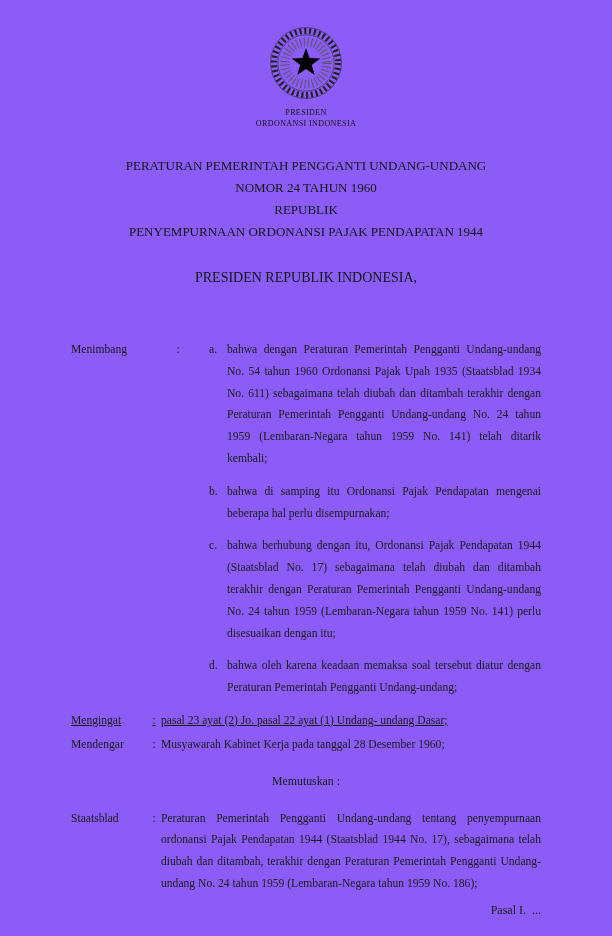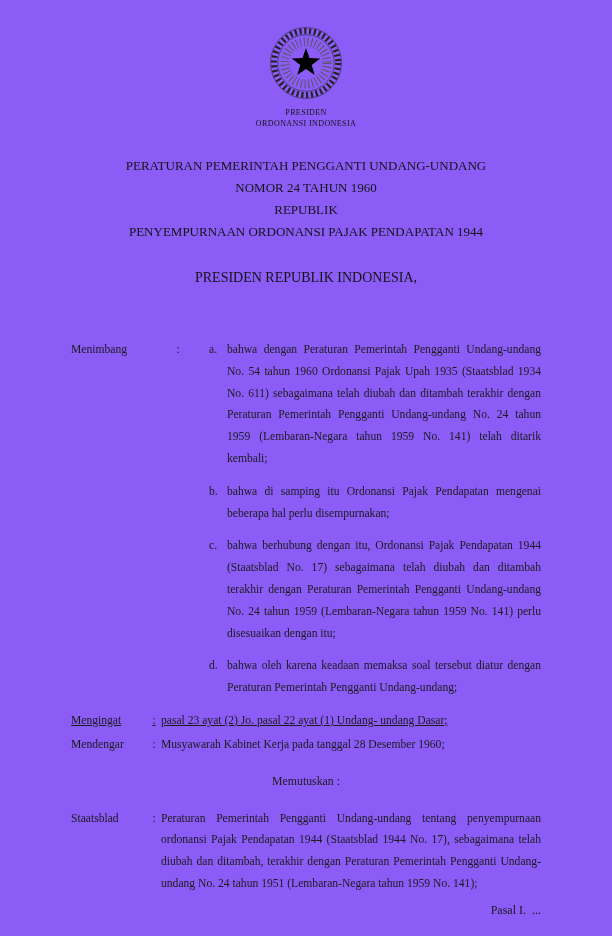--- a/index.html
+++ b/index.html
@@ -124,20 +124,20 @@
       <div class="label">Mendengar</div>
       <div class="colon">:</div>
       <div class="stext">Musyawarah Kabinet Kerja pada tanggal 28 Desember 1960;</div>
     </div>
 
     <div class="center-heading">Memutuskan :</div>
 
     <div class="section sec-menetapkan">
       <div class="label">Staatsblad</div>
       <div class="colon">:</div>
-      <div class="stext">Peraturan Pemerintah Pengganti Undang-undang tentang penyempurnaan ordonansi Pajak Pendapatan 1944 (Staatsblad 1944 No. 17), sebagaimana telah diubah dan ditambah, terakhir dengan Peraturan Pemerintah Pengganti Undang-undang No. 24 tahun 1951 (Lembaran-Negara tahun 1959 No. 141);</div>
+      <div class="stext">Peraturan Pemerintah Pengganti Undang-undang tentang penyempurnaan ordonansi Pajak Pendapatan 1944 (Staatsblad 1944 No. 17), sebagaimana telah diubah dan ditambah, terakhir dengan Peraturan Pemerintah Pengganti Undang-undang No. 24 tahun 1959 (Lembaran-Negara tahun 1959 No. 186);</div>
     </div>
 
   </div>
 
   <div class="footer-catchword">Pasal I.  ...</div>
 
 </div>
 
 </body></html>

